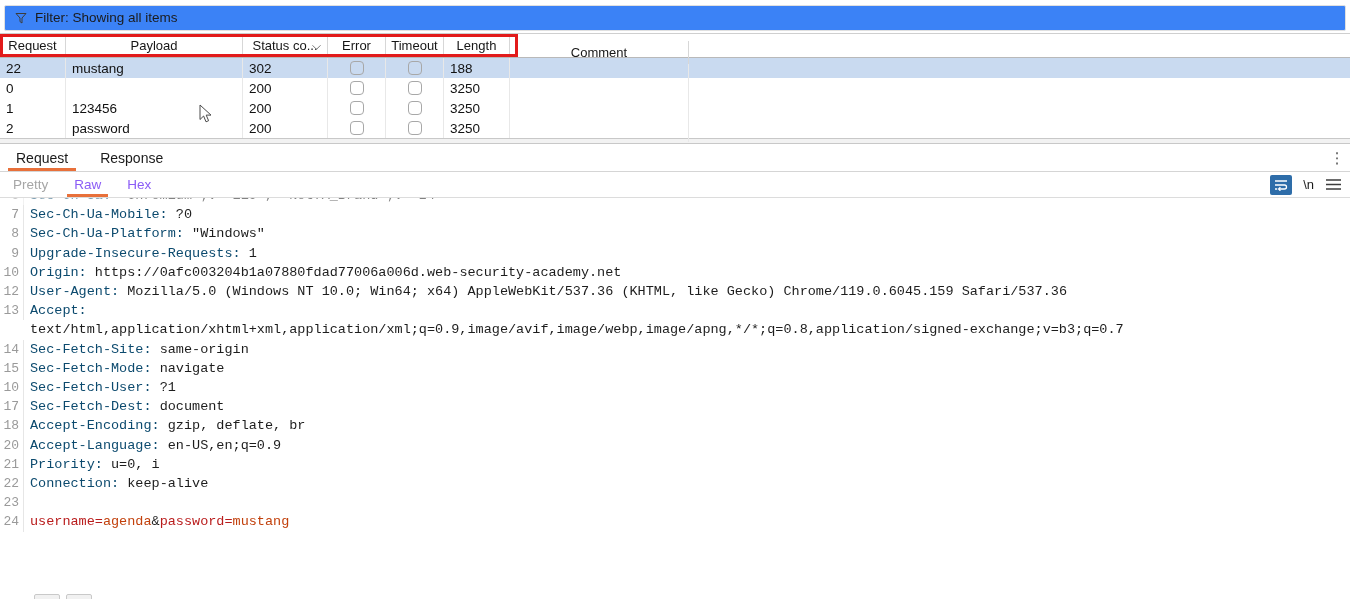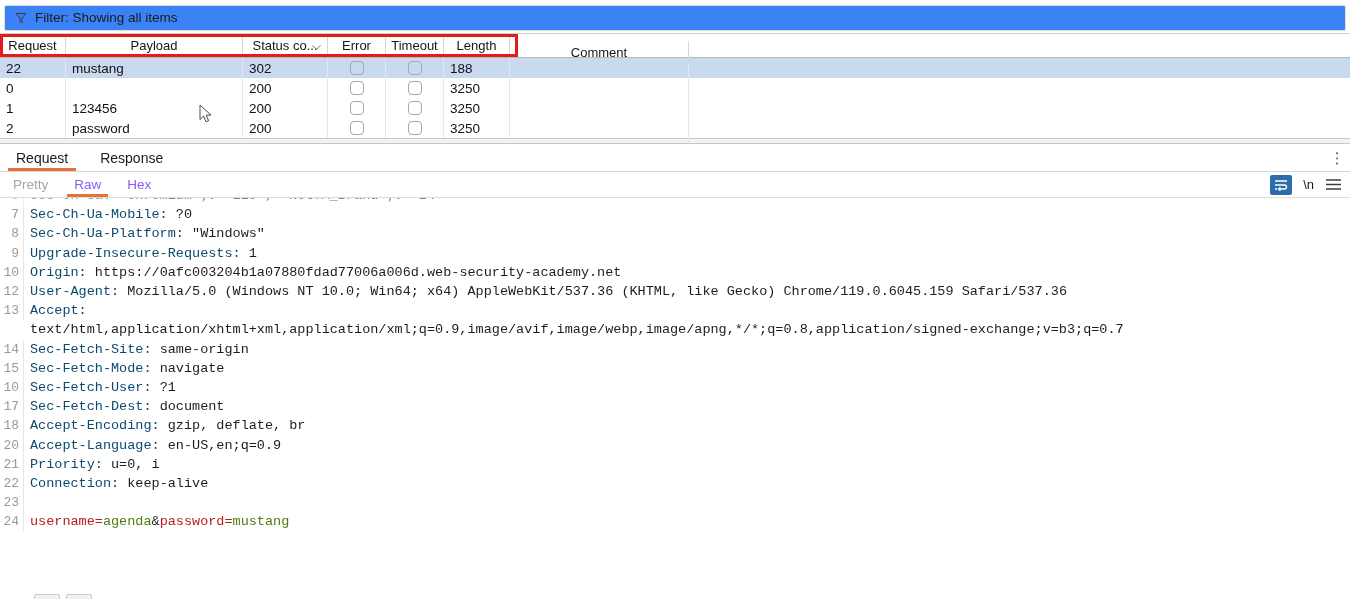--- a/index.html
+++ b/index.html
@@ -251,21 +251,21 @@
     padding-left: 6px;
     color: #202020;
     white-space: pre-wrap;
     word-break: break-all;
     line-height: 19.2px;
     flex: 1;
   }
   .hdr  { color: #0c4a6e; }
   .val  { color: #1d1d1d; }
   .pname { color: #b91c1c; }
-  .pval  { color: #4d7c0f; }
+  .pval  { color: #c2410c; }
   .code-line.faded .gutter,
   .code-line.faded .code { opacity: .55; }
   
   #bottom-peek {
     position: absolute;
     left: 0; right: 0; bottom: 0;
     height: 5px;
     display: flex;
     align-items: flex-start;
     gap: 6px;

